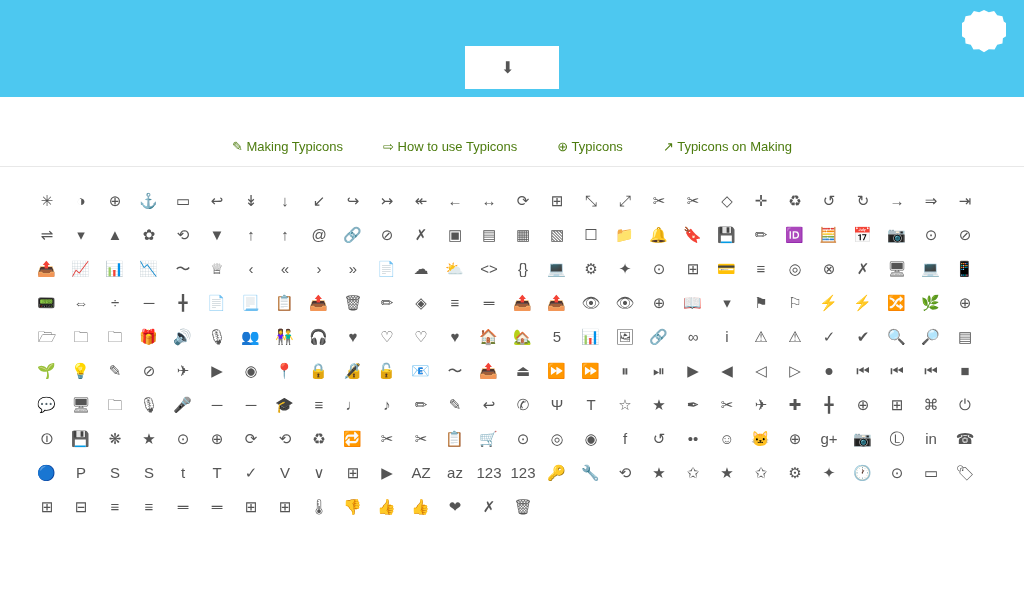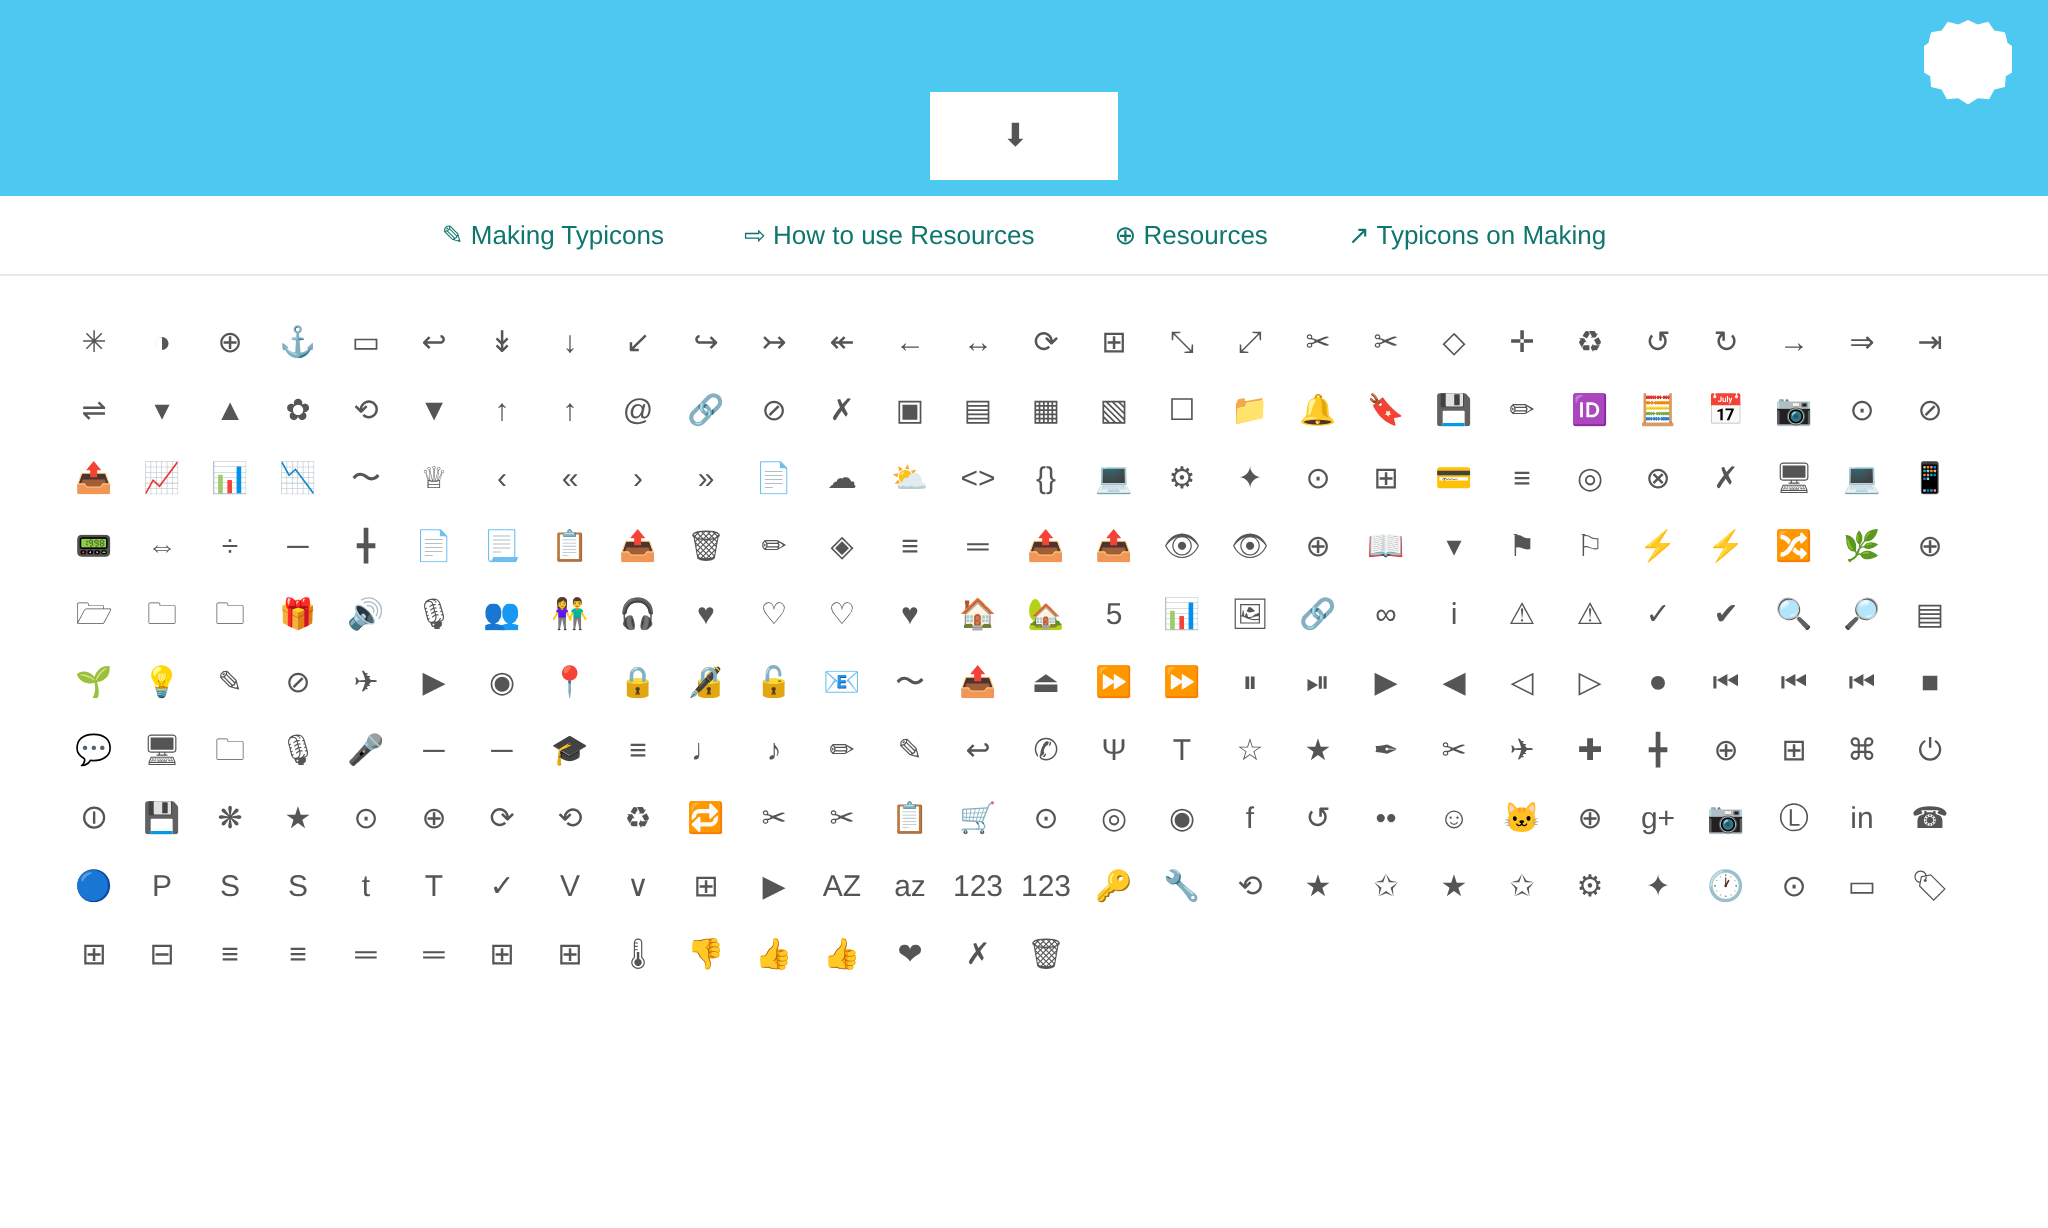--- a/index.html
+++ b/index.html
@@ -54,24 +54,25 @@
     }
     .nav-bar {
       display: flex;
       justify-content: center;
       gap: 40px;
       padding: 12px 0;
       background: #fff;
       border-bottom: 1px solid #e8e8e8;
     }
     .nav-link {
-      color: #0f766e;
+      color: #4d7c0f;
       font-size: 13px;
       text-decoration: none;
       cursor: pointer;
+      margin-top: 30px;
     }
 
     .icon-grid-section {
       padding: 16px 30px 20px;
       background: #fff;
     }
     .icon-grid {
       display: flex;
       flex-wrap: wrap;
       gap: 0;
@@ -107,25 +108,25 @@
   <div style="height:8px; background:#4dc8f0;"></div>
 </div>
 
 <nav class="nav-bar">
   <a class="nav-link" href="#">
     <span>✎ </span>
     <span>Making Typicons</span>
   </a>
   <a class="nav-link" href="#">
     <span>⇨ </span>
-    <span>How to use Resources</span>
+    <span>How to use Typicons</span>
   </a>
   <a class="nav-link" href="#">
     <span>⊕ </span>
-    <span>Resources</span>
+    <span>Typicons</span>
   </a>
   <a class="nav-link" href="#">
     <span>↗ </span>
     <span>Typicons on Making</span>
   </a>
 </nav>
 
 <div class="icon-grid-section">
   <div class="icon-grid" id="icon-grid">
   <div class="icon-cell">

